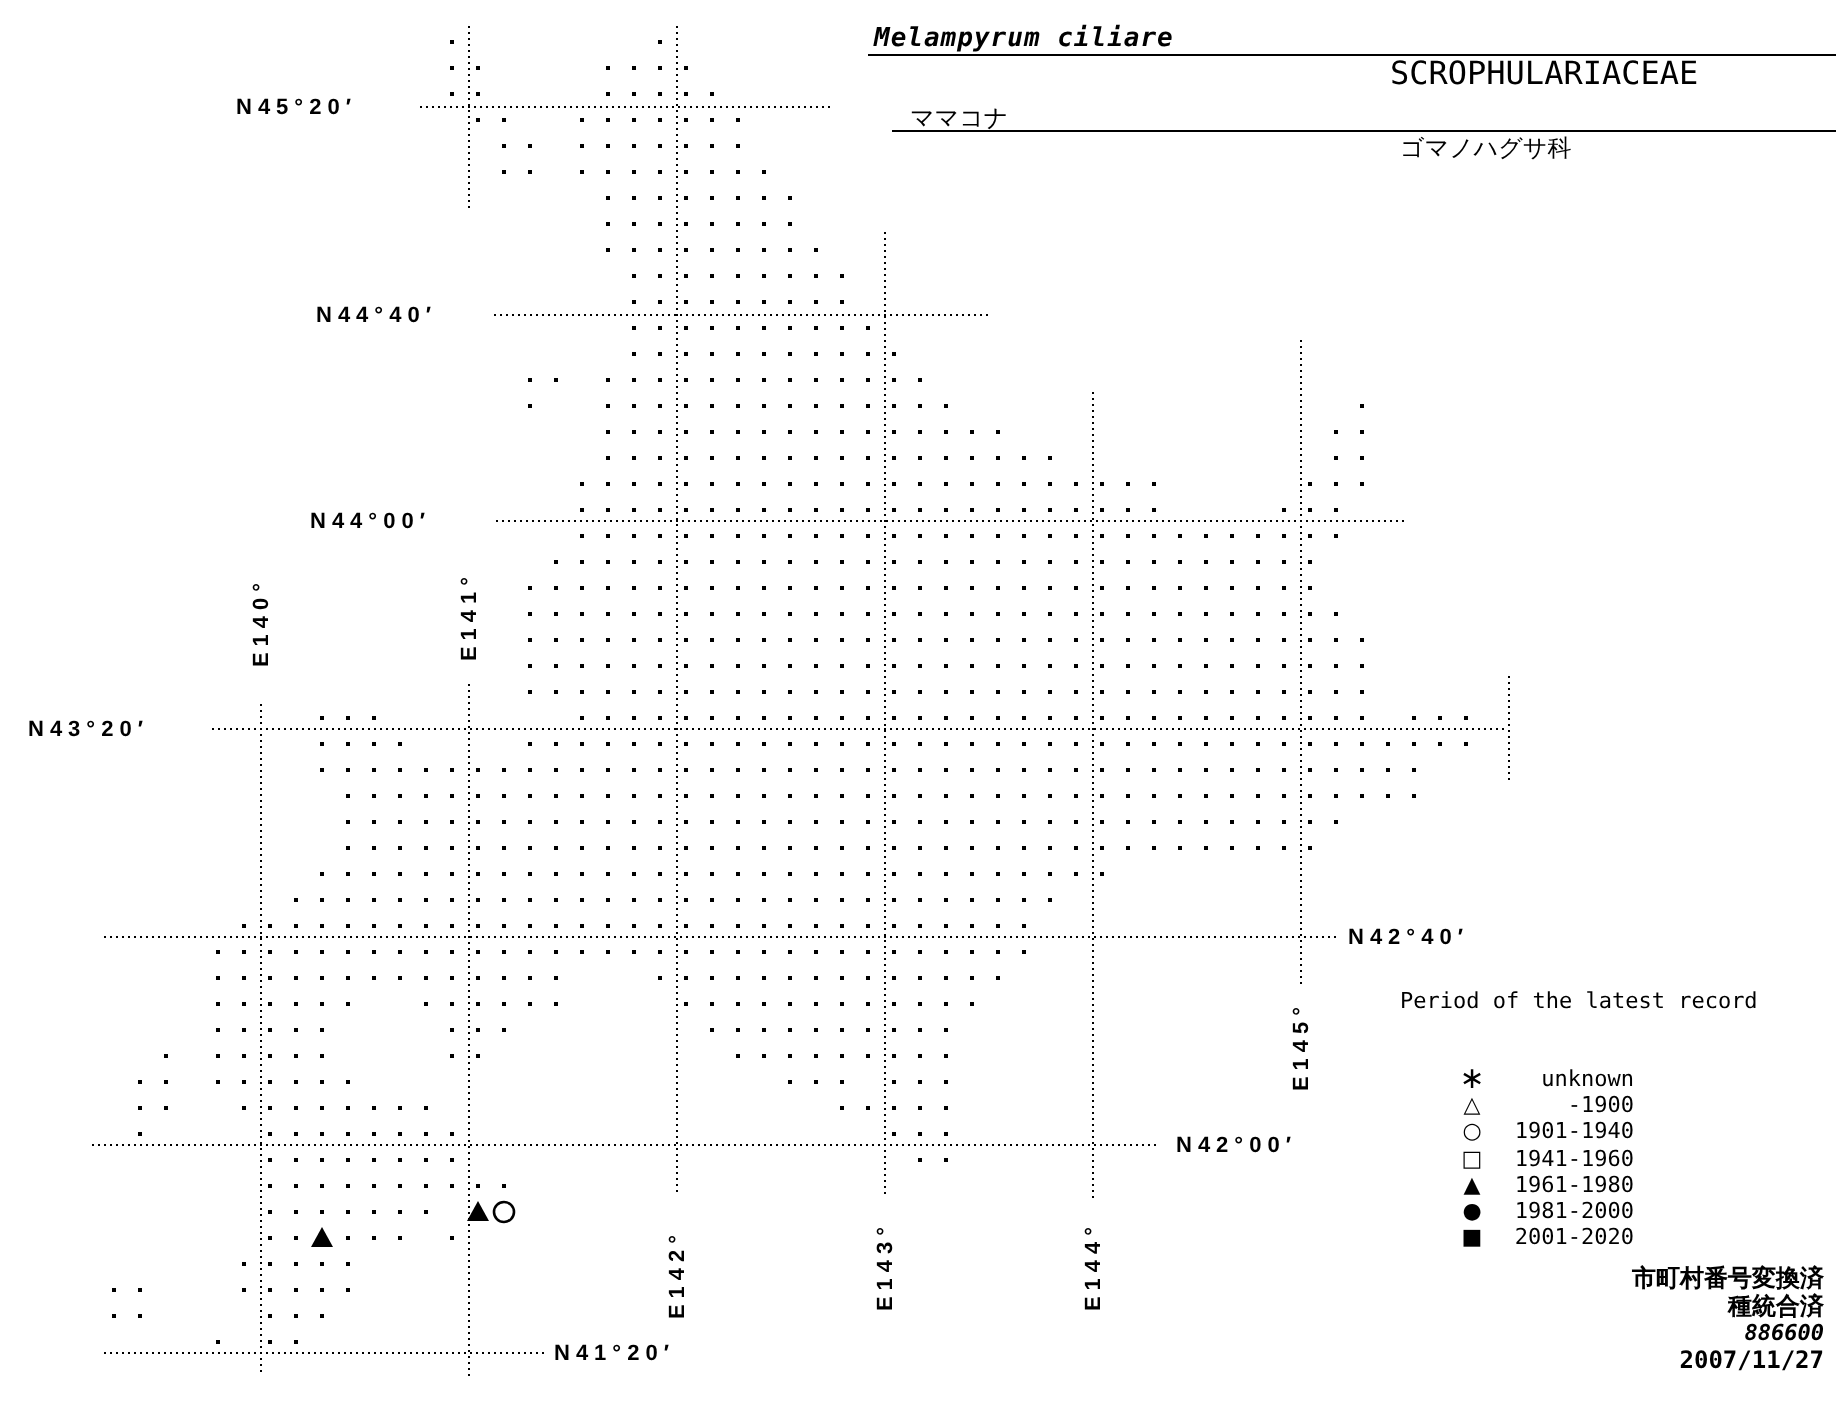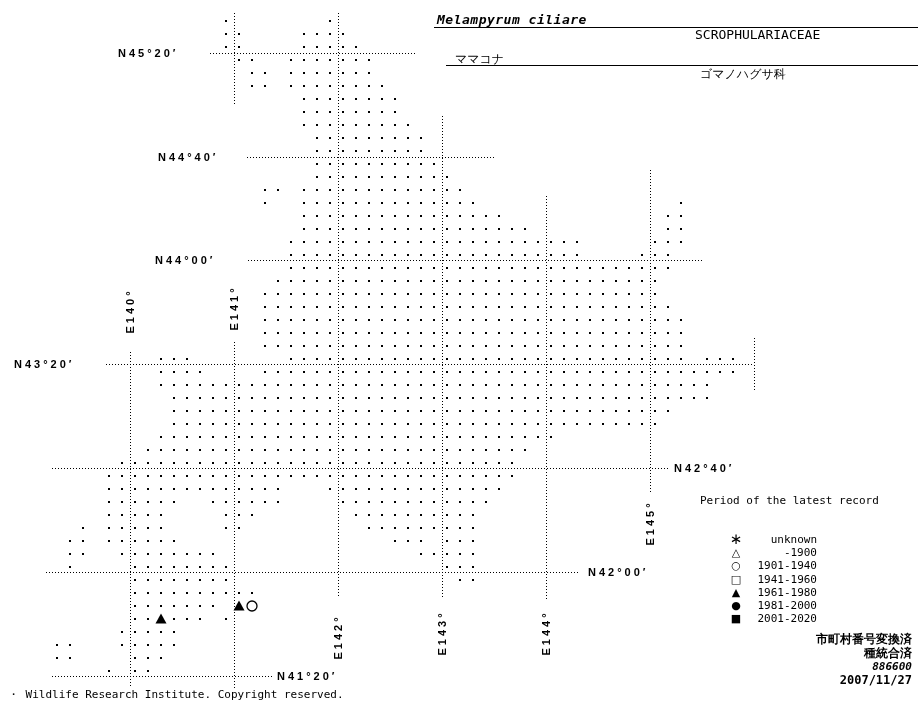--- a/index.html
+++ b/index.html
@@ -3,21 +3,21 @@
 <meta charset="utf-8">
 <style>
   html,body{margin:0;padding:0;background:#fff;}
   .page{position:relative;width:923px;height:703px;background:#ffffff;color:#000;
         font-family:"DejaVu Sans Mono",monospace;overflow:hidden;}
   .rule{position:absolute;height:1px;background:#000;}
   #rule1{left:434px;top:27px;width:484px;}
   #rule2{left:446px;top:65px;width:472px;}
   .species-latin{position:absolute;left:437px;top:12px;font-style:italic;font-weight:bold;
         font-size:13px;letter-spacing:0.5px;}
-  .family-latin{position:absolute;left:695px;top:27px;font-size:13px;}
+  .family-latin{position:absolute;left:695px;top:27px;font-size:16px;}
   .species-japanese{position:absolute;left:455px;top:51px;font-size:12px;
         font-family:Liberation Serif, serif;}
   .family-japanese{position:absolute;left:700px;top:66px;font-size:12px;
         font-family:Liberation Sans, sans-serif;}
   #map-svg{position:absolute;left:0;top:0;}
   .dotline{stroke:#000;stroke-width:1;stroke-dasharray:1 2;fill:none;}
   .geo-label{font-family:"Liberation Sans",sans-serif;font-weight:bold;font-size:11px;
         letter-spacing:3px;fill:#000;}
   .legend{position:absolute;left:700px;top:494px;font-size:11px;}
   .legend-title{margin:0 0 26px 0;white-space:pre;}
@@ -1108,14 +1108,13 @@
       </div>
   </div>
 
   <div class="stamp">
     <div>市町村番号変換済</div>
     <div>種統合済</div>
     <div class="code">886600</div>
     <div class="date">2007/11/27</div>
   </div>
 
-  <div class="copyright">・ Wildlife Research Institute. Copyright reserved.</div>
 </div>
 
 </body></html>

